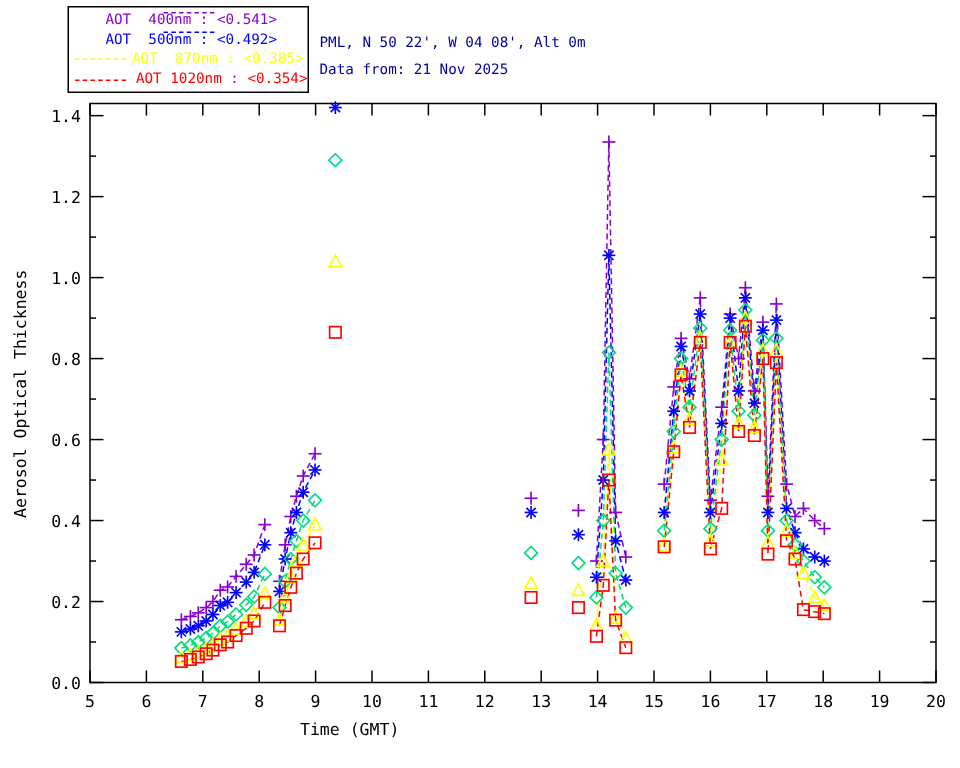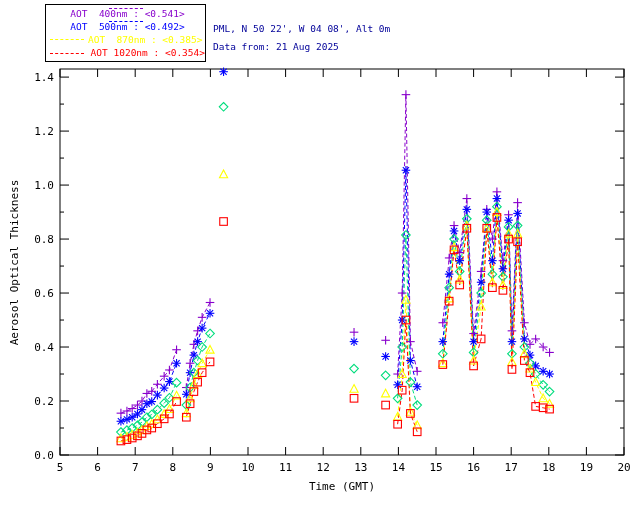--- a/index.html
+++ b/index.html
@@ -19,21 +19,21 @@
   .legend-label{display:inline-block;}
   #station-block{
     position:absolute;left:213px;top:8px;color:#000099;font-size:9.5px;line-height:18px;white-space:pre;margin-top:12px;
   }
   #y-axis-label{
     position:absolute;left:-101px;top:256px;width:230px;text-align:center;
     transform:rotate(-90deg);transform-origin:center;
     font-size:11px;color:#000;
   }
   #x-axis-label{
-    position:absolute;left:200px;top:480px;width:284px;text-align:center;
+    position:absolute;left:200px;top:480px;width:284px;text-align:left;
     font-size:11px;color:#000;
   }
 </style>
 </head>
 <body>
 
 <div id="stage">
 
   <svg id="plot-svg" width="640" height="512" viewBox="0 0 640 512">
       <rect x="60" y="69" width="564" height="386" fill="none" stroke="#000" stroke-width="1"></rect>
@@ -547,18 +547,18 @@
       <span class="legend-dash"></span><span class="legend-label">AOT  500nm : &lt;0.492&gt;</span>
     </div>
     <div class="legend-row" style="color: rgb(255, 255, 0); align-items: center;">
       <span class="legend-dash"></span><span class="legend-label">AOT  870nm : &lt;0.385&gt;</span>
     </div>
     <div class="legend-row" style="color: rgb(255, 0, 0); justify-content: space-between;">
       <span class="legend-dash"></span><span class="legend-label">AOT 1020nm : &lt;0.354&gt;</span>
     </div>
   </div>
 
-  <div id="station-block"><span>PML, N 50 22', W 04 08', Alt 0m</span><br><span>Data from: 21 Aug 2025</span></div>
+  <div id="station-block"><span>PML, N 50 22', W 04 08', Alt 0m</span><br><span>Data from: 21 Nov 2025</span></div>
 
   <div id="y-axis-label">Aerosol Optical Thickness</div>
   <div id="x-axis-label">Time (GMT)</div>
 
 </div>
 
 </body></html>

